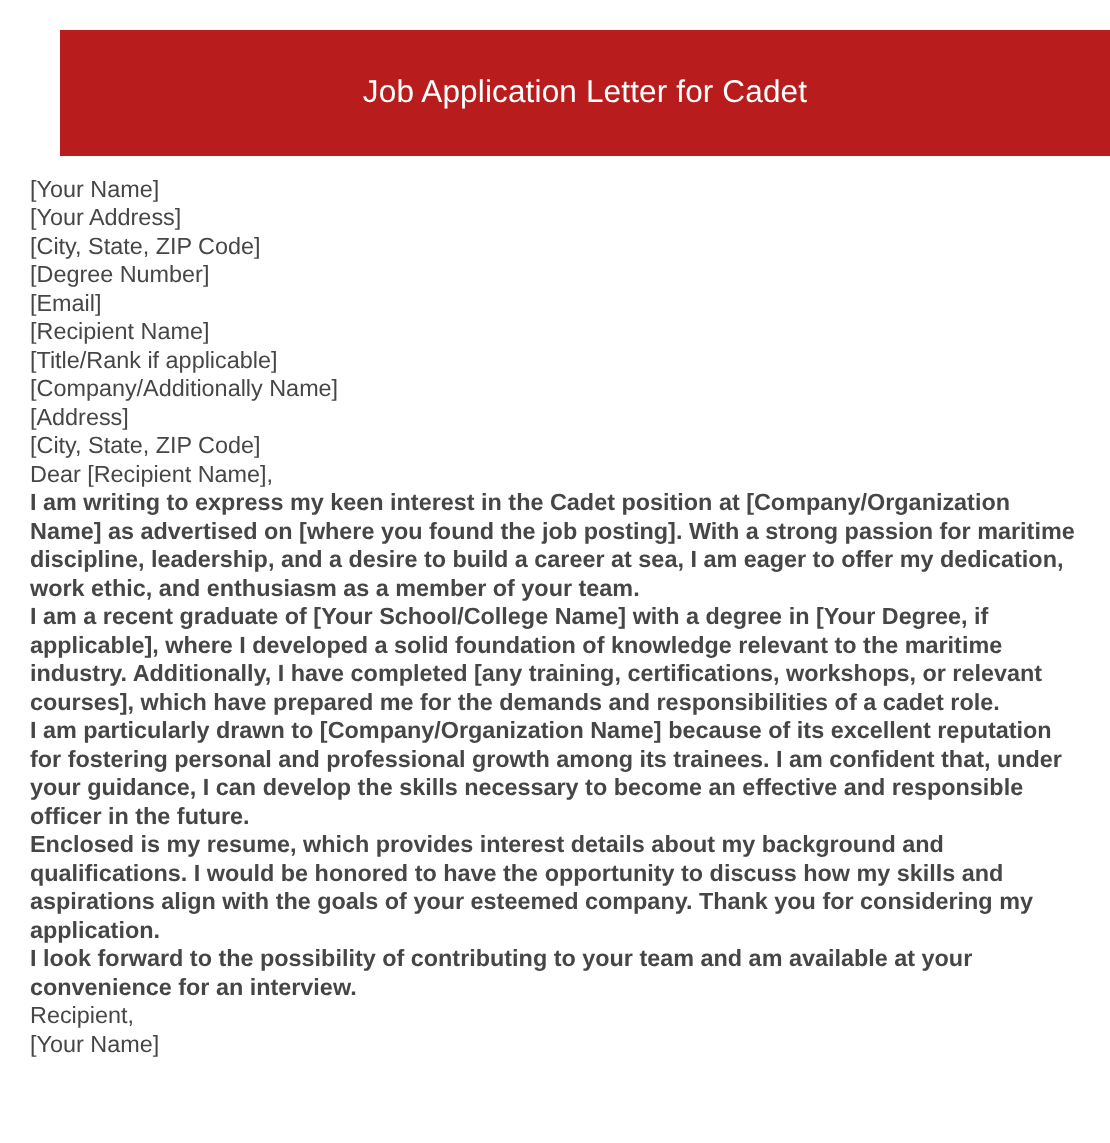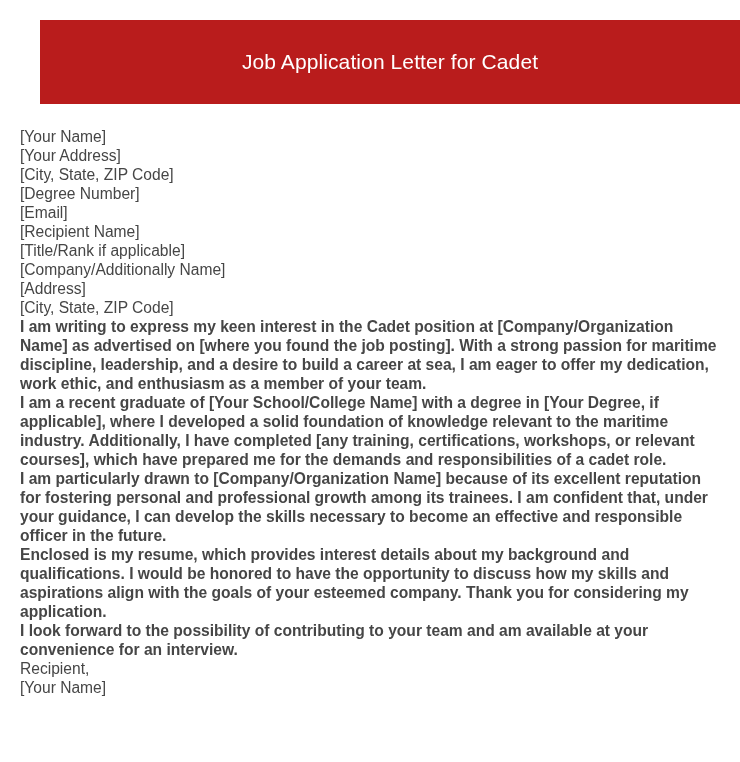--- a/index.html
+++ b/index.html
@@ -29,21 +29,21 @@
     .header-title {
       color: #ffffff;
       font-size: 21px;
       letter-spacing: 0.1px;
       margin: 0;
       font-weight: normal;
     }
     .letter-body {
       position: absolute;
       left: 20px;
-      top: 127px;
+      top: 117px;
       width: 700px;
       color: #464646;
       font-size: 15.6px;
       line-height: 19px;
     }
     .letter-line, .letter-paragraph {
       margin: 0;
       padding: 0;
     }
     .letter-paragraph {
@@ -68,20 +68,21 @@
   </section>
 
   <section>
     <p class="letter-line">[Recipient Name]</p>
     <p class="letter-line">[Title/Rank if applicable]</p>
     <p class="letter-line">[Company/Additionally Name]</p>
     <p class="letter-line">[Address]</p>
     <p class="letter-line">[City, State, ZIP Code]</p>
   </section>
 
+  <p class="letter-line">Dear [Recipient Name],</p>
 
   <section>
     <p class="letter-paragraph">I am writing to express my keen interest in the Cadet position at [Company/Organization Name] as advertised on [where you found the job posting]. With a strong passion for maritime discipline, leadership, and a desire to build a career at sea, I am eager to offer my dedication, work ethic, and enthusiasm as a member of your team.</p>
     <p class="letter-paragraph">I am a recent graduate of [Your School/College Name] with a degree in [Your Degree, if applicable], where I developed a solid foundation of knowledge relevant to the maritime industry. Additionally, I have completed [any training, certifications, workshops, or relevant courses], which have prepared me for the demands and responsibilities of a cadet role.</p>
     <p class="letter-paragraph">I am particularly drawn to [Company/Organization Name] because of its excellent reputation for fostering personal and professional growth among its trainees. I am confident that, under your guidance, I can develop the skills necessary to become an effective and responsible officer in the future.</p>
     <p class="letter-paragraph">Enclosed is my resume, which provides interest details about my background and qualifications. I would be honored to have the opportunity to discuss how my skills and aspirations align with the goals of your esteemed company. Thank you for considering my application.</p>
     <p class="letter-paragraph">I look forward to the possibility of contributing to your team and am available at your convenience for an interview.</p>
   </section>
 
   <p class="letter-line">Recipient,</p>

